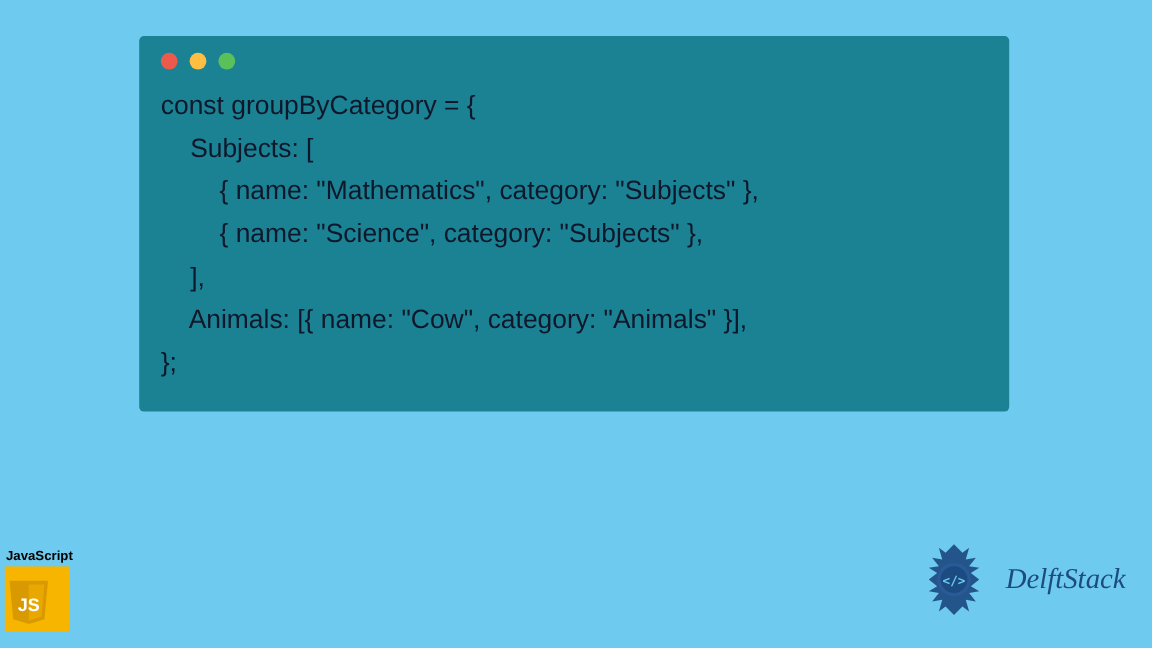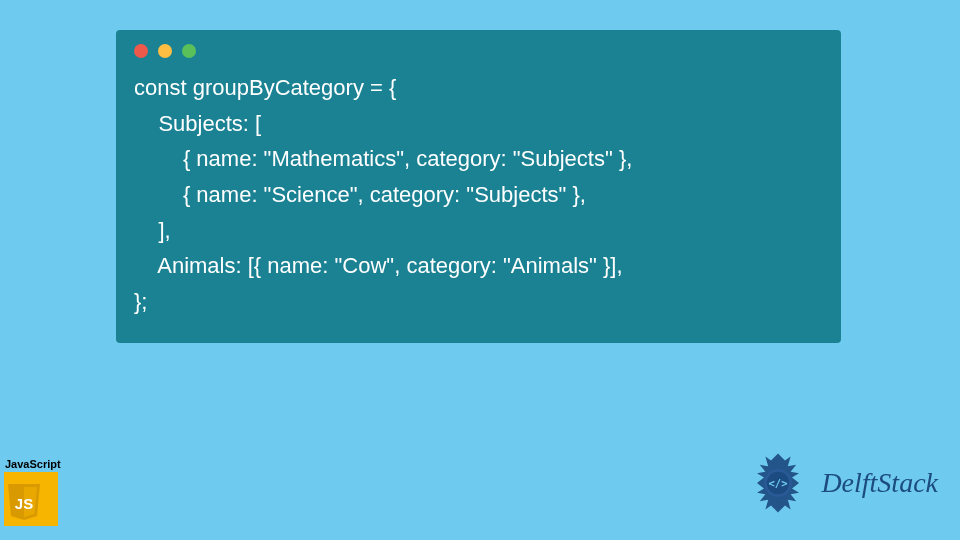--- a/index.html
+++ b/index.html
@@ -28,21 +28,21 @@
   .dot {
     width: 14px;
     height: 14px;
     border-radius: 50%;
   }
   .dot-red { background: #ed594a; }
   .dot-yellow { background: #fdbe41; }
   .dot-green { background: #5ac05a; }
   .code-block {
     padding: 4px 18px 0 18px;
-    color: #ffffff;
+    color: #0f172a;
     font-family: Arial, Helvetica, sans-serif;
     font-size: 22px;
     line-height: 1.62;
     white-space: pre;
     font-weight: 400;
   }
   .js-badge {
     position: absolute;
     left: 4px;
     bottom: 14px;
@@ -75,21 +75,21 @@
     display: flex;
     align-items: center;
     gap: 8px;
   }
   .delft-logo {
     width: 70px;
     height: 70px;
   }
   .delft-text {
     font-family: Georgia, 'Times New Roman', serif;
-    font-size: 28px;
+    font-size: 24px;
     color: #1c4b82;
     font-style: italic;
     font-weight: 500;
   }
 </style>
 </head>
 <body>
 
 <div class="code-window">
   <div class="window-dots">

